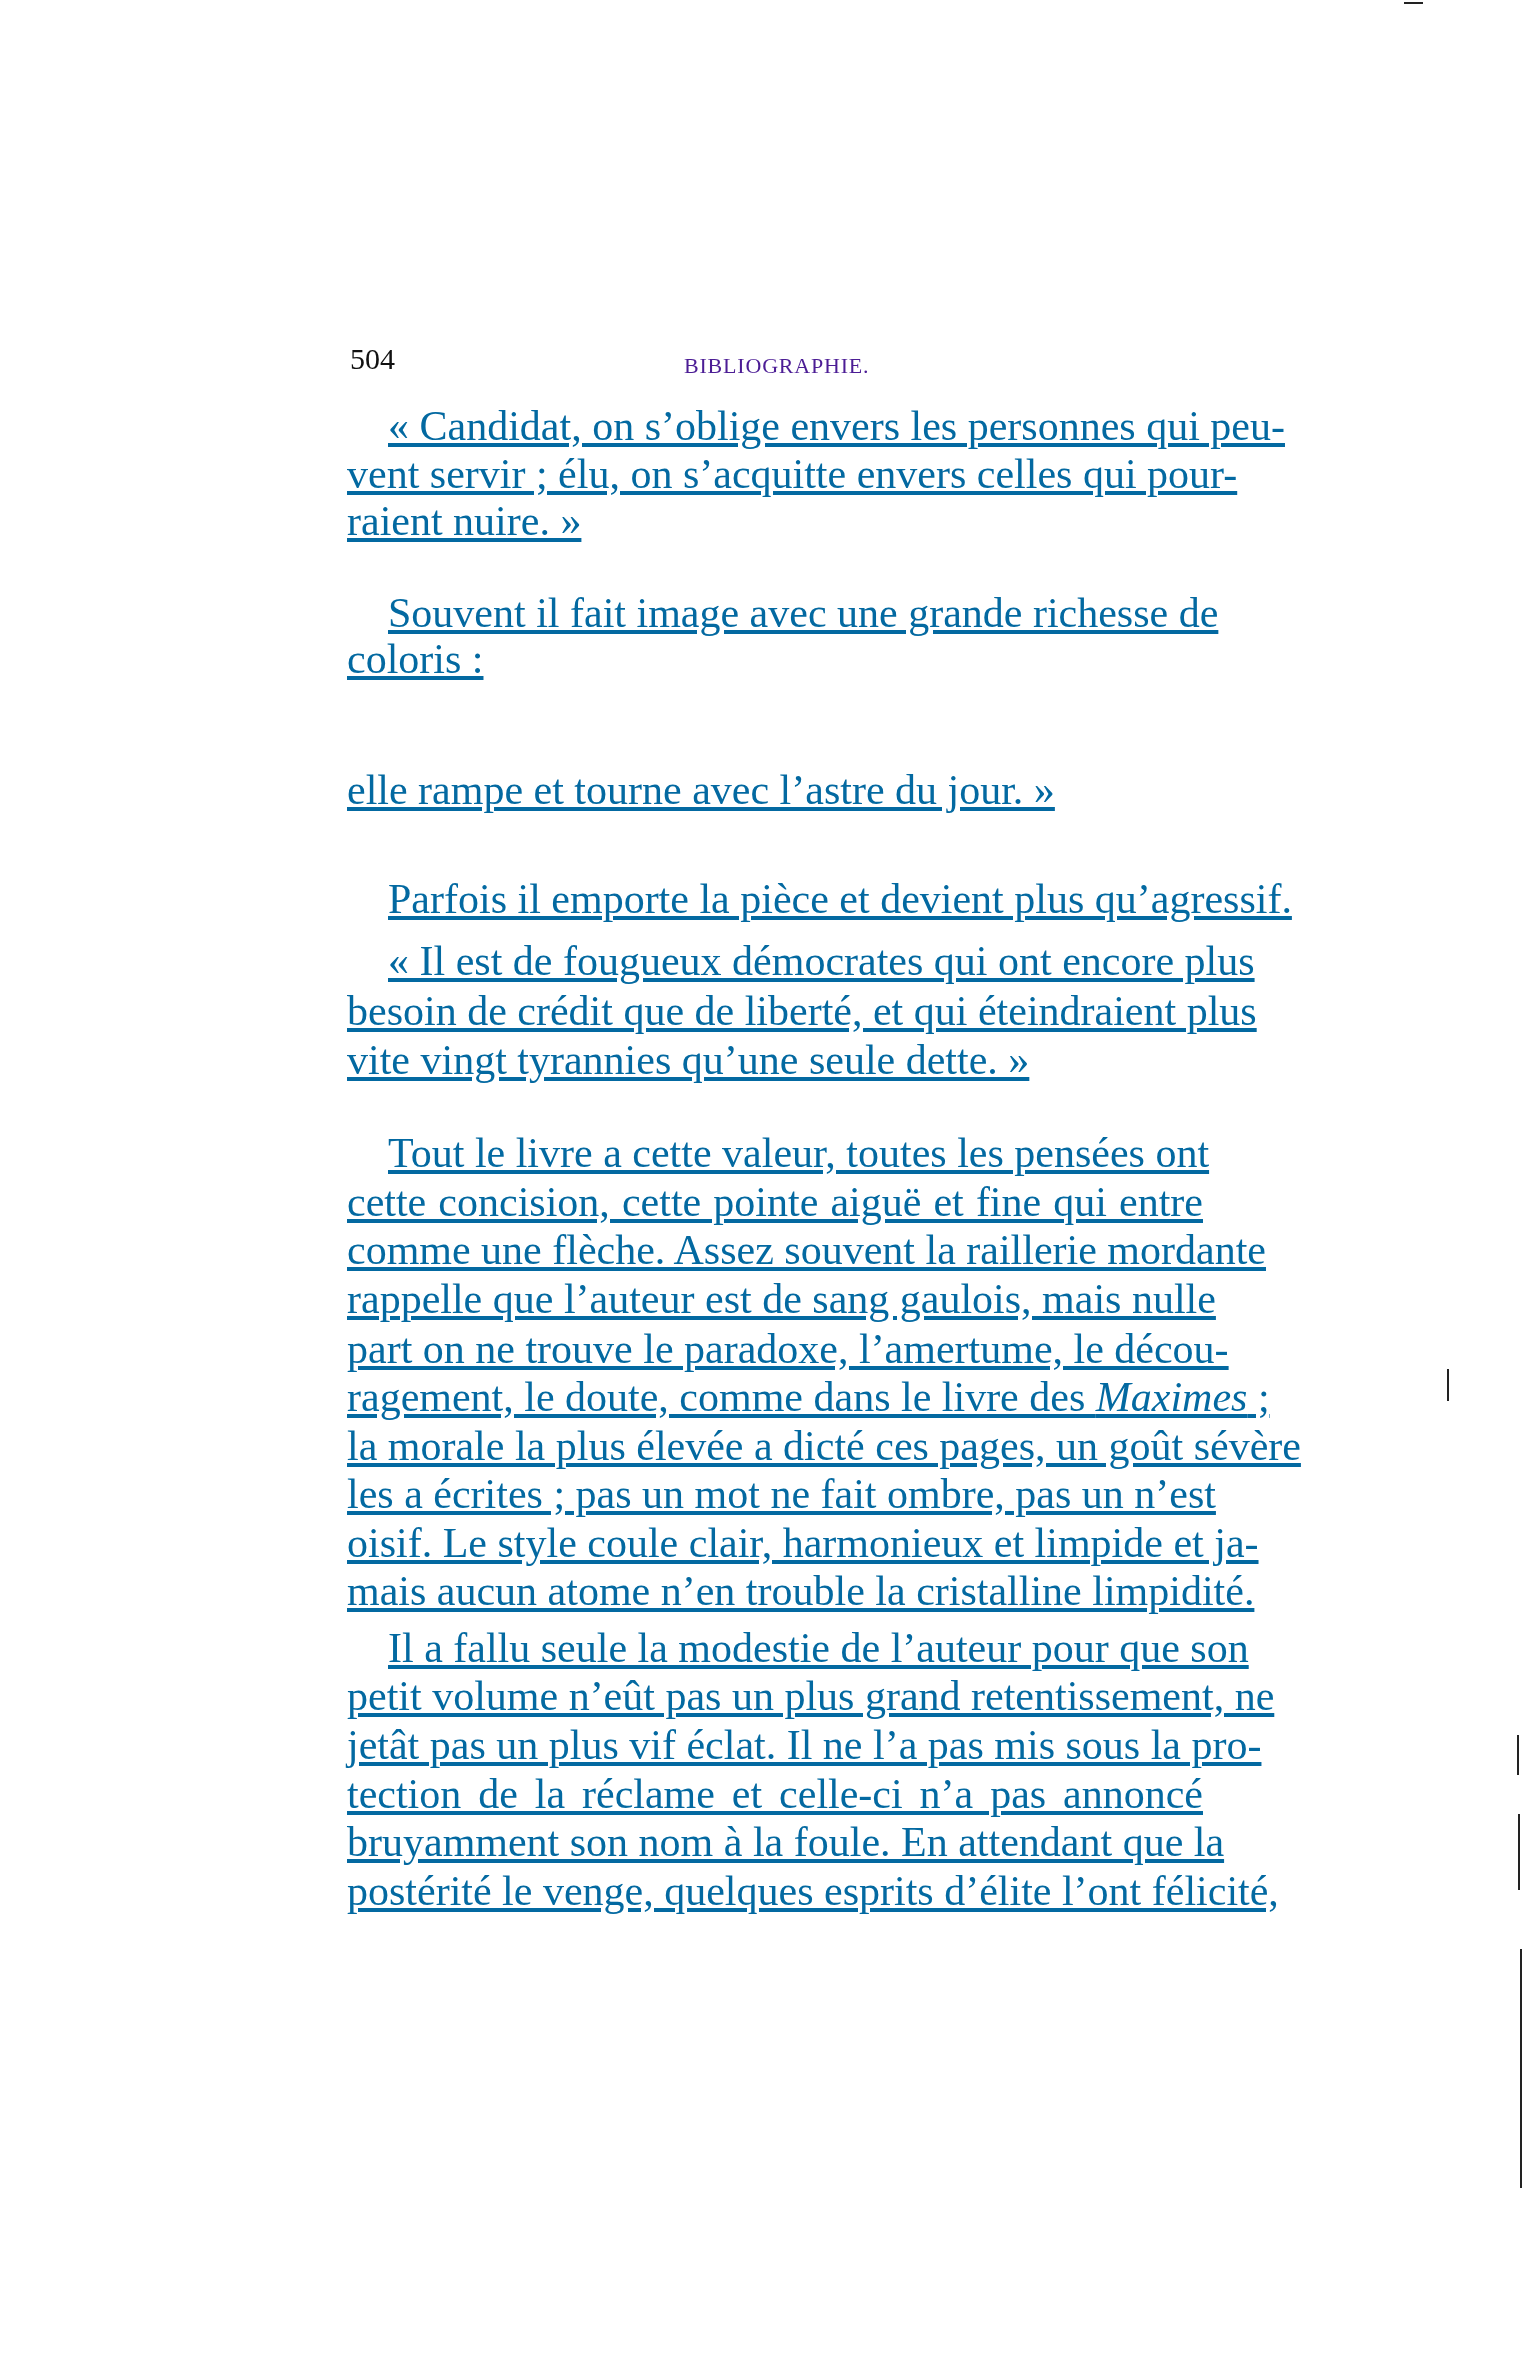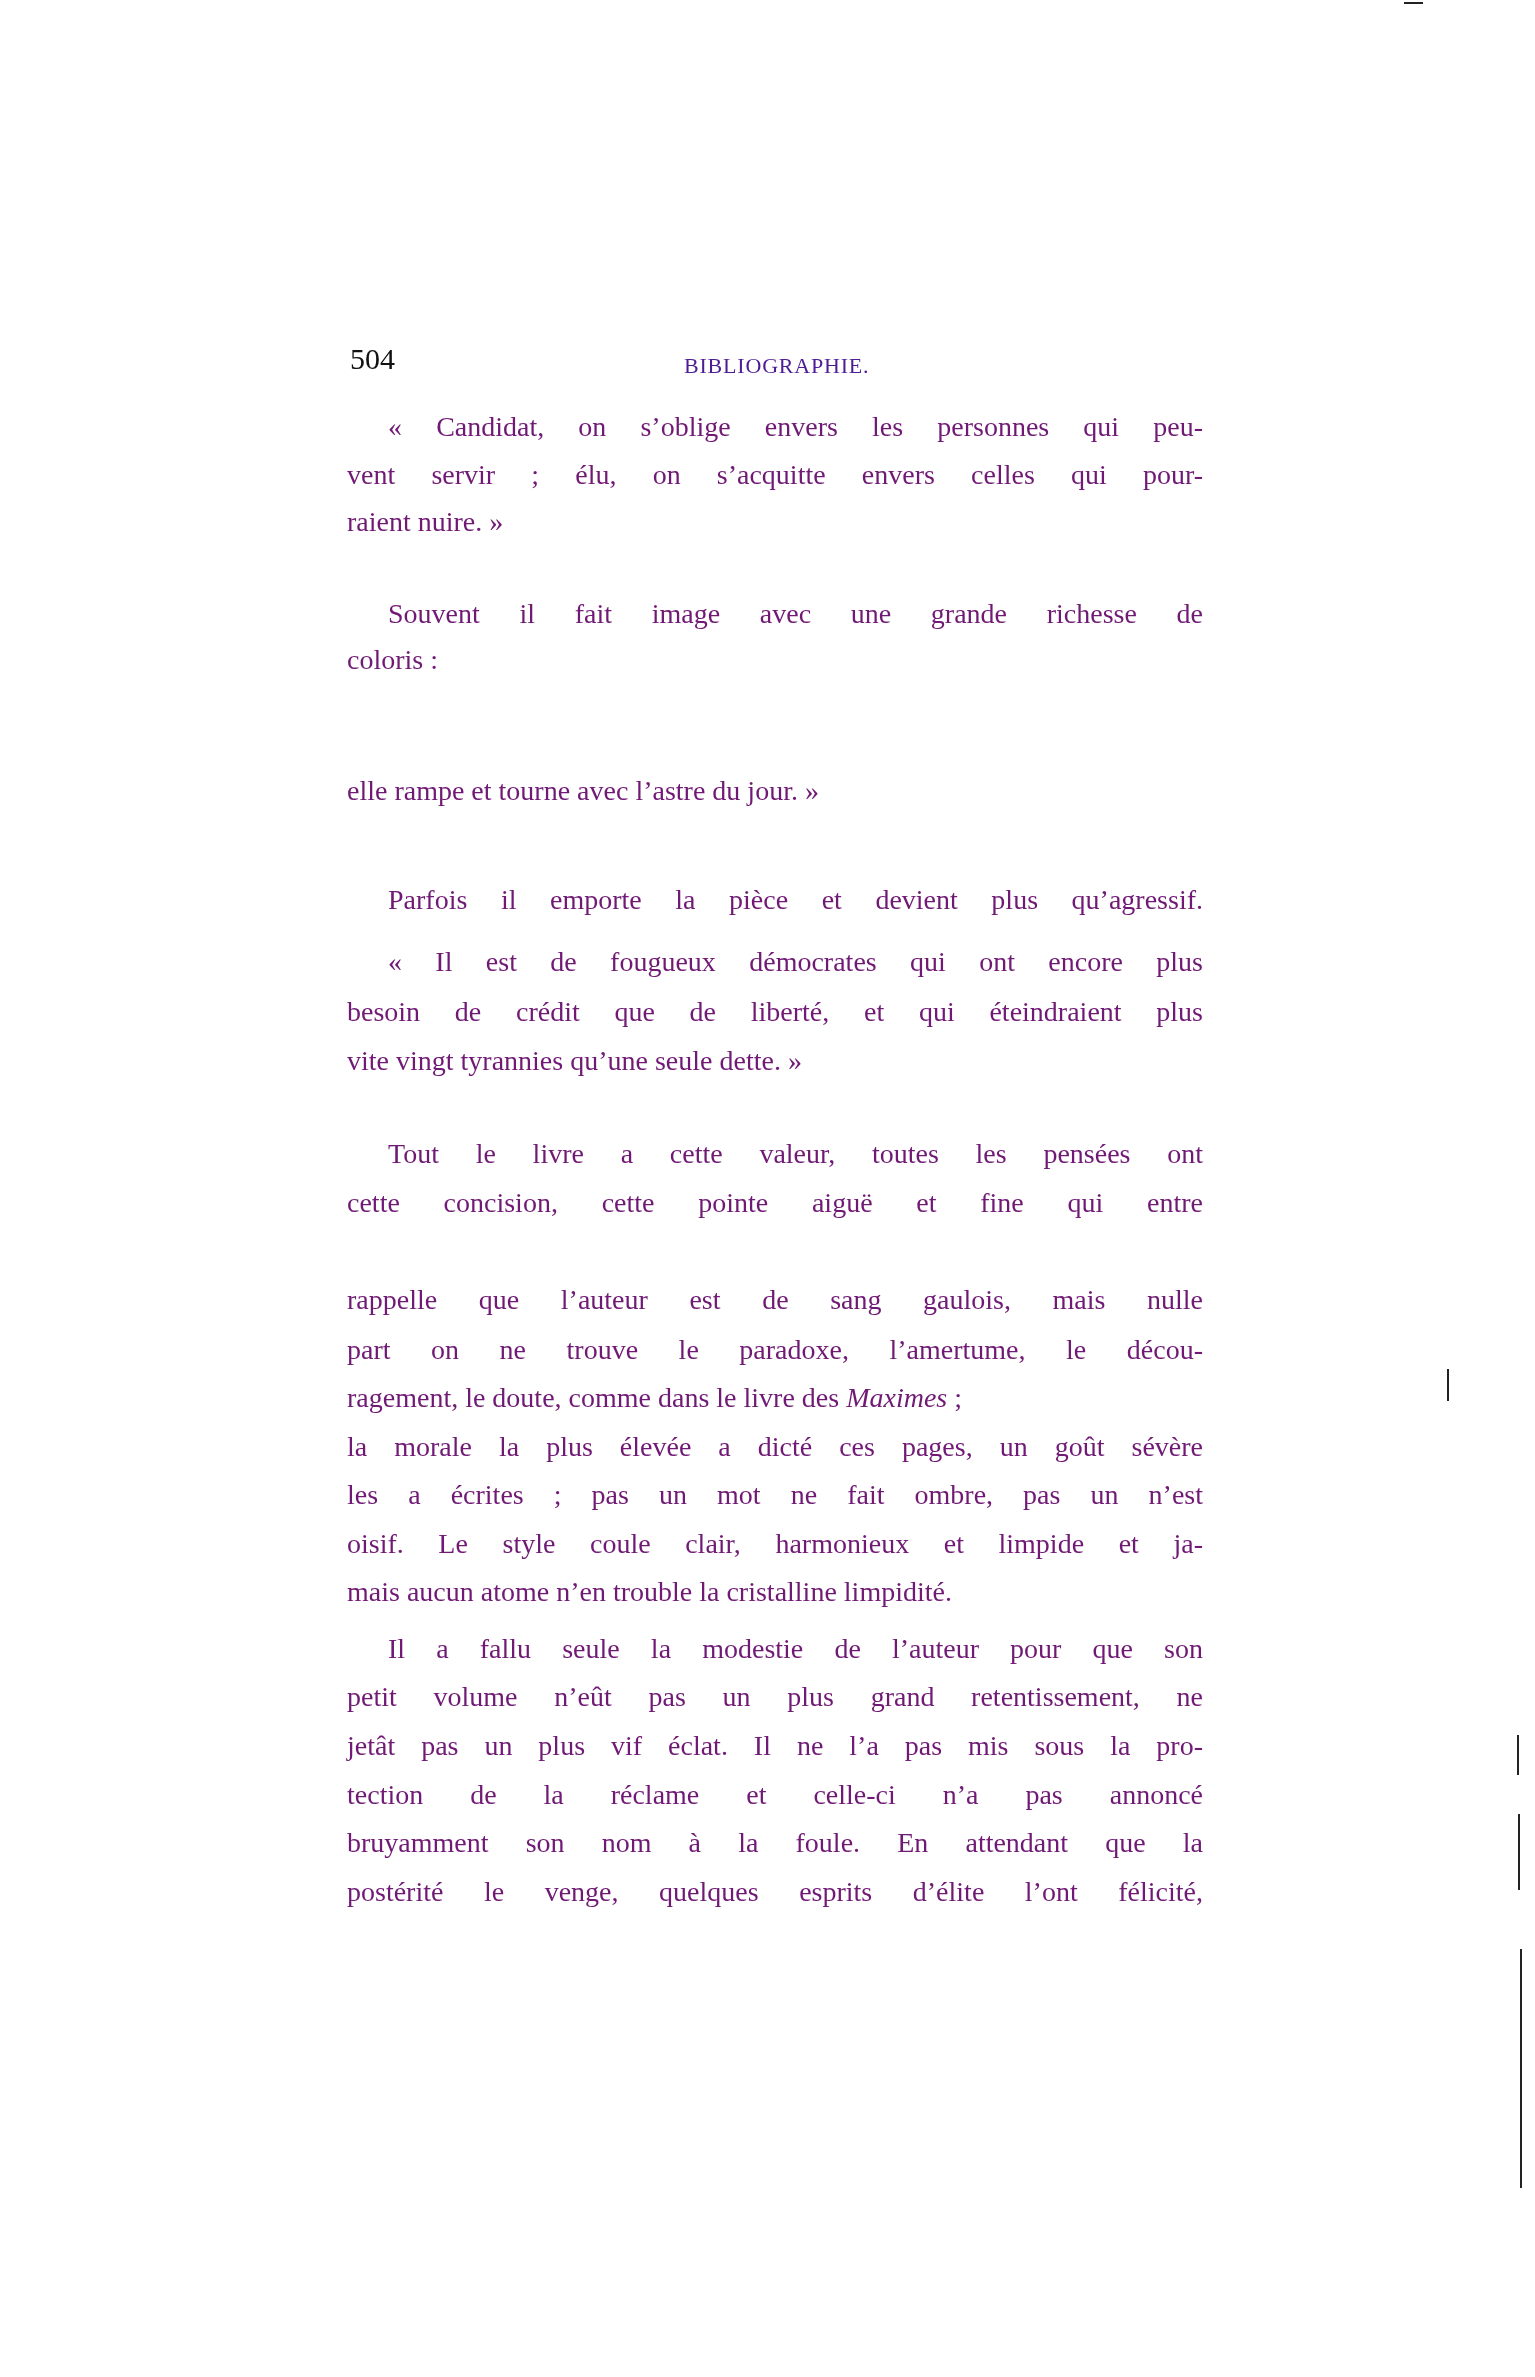--- a/index.html
+++ b/index.html
@@ -3,26 +3,27 @@
 <meta charset="utf-8">
 <style>
   html, body { margin: 0; padding: 0; background: #ffffff; }
   body { width: 1536px; height: 2377px; position: relative; overflow: hidden; }
   .page { position: absolute; left: 0; top: 0; width: 1472px; height: 2377px; background: #fff; }
   .line {
     position: absolute;
     left: 347px;
     width: 856px;
     font-family: "Liberation Serif", serif;
-    font-size: 28px;
-    color: #701a75;
+    font-size: 42px;
+    color: #0369a1;
     white-space: nowrap;
     line-height: 41px;
     transform-origin: left top;
     letter-spacing: 0px;
+    text-decoration: underline;
   }
   .justify { text-align: justify; text-align-last: justify; }
   .indent { left: 388px; width: 815px; }
   .pagenum {
     position: absolute; left: 350px; top: 342px;
     font-family: "Liberation Serif", serif; font-size: 30px; color: #111;
   }
   .running-head {
     position: absolute; left: 684px; top: 353px;
     font-family: "Liberation Serif", serif; font-size: 22px; letter-spacing: 0.8px; color: #4c1d95;
@@ -49,20 +50,21 @@
   <div class="line" style="top:770px">elle rampe et tourne avec l’astre du jour. »</div>
 
   <div class="line indent justify" style="top:879px">Parfois il emporte la pièce et devient plus qu’agressif.</div>
 
   <div class="line indent justify" style="top:941px">« Il est de fougueux démocrates qui ont encore plus</div>
   <div class="line justify" style="top:991px">besoin de crédit que de liberté, et qui éteindraient plus</div>
   <div class="line" style="top:1040px">vite vingt tyrannies qu’une seule dette. »</div>
 
   <div class="line indent justify" style="top:1133px">Tout le livre a cette valeur, toutes les pensées ont</div>
   <div class="line justify" style="top:1182px">cette concision, cette pointe aiguë et fine qui entre</div>
+  <div class="line justify" style="top:1230px">comme une flèche. Assez souvent la raillerie mordante</div>
   <div class="line justify" style="top:1279px">rappelle que l’auteur est de sang gaulois, mais nulle</div>
   <div class="line justify" style="top:1329px">part on ne trouve le paradoxe, l’amertume, le décou-</div>
   <div class="line" style="top:1377px">
     <span>ragement, le doute, comme dans le livre des </span><span class="em">Maximes</span><span> ;</span>
   </div>
   <div class="line justify" style="top:1426px">la morale la plus élevée a dicté ces pages, un goût sévère</div>
   <div class="line justify" style="top:1474px">les a écrites ; pas un mot ne fait ombre, pas un n’est</div>
   <div class="line justify" style="top:1523px">oisif. Le style coule clair, harmonieux et limpide et ja-</div>
   <div class="line" style="top:1571px">mais aucun atome n’en trouble la cristalline limpidité.</div>
 

